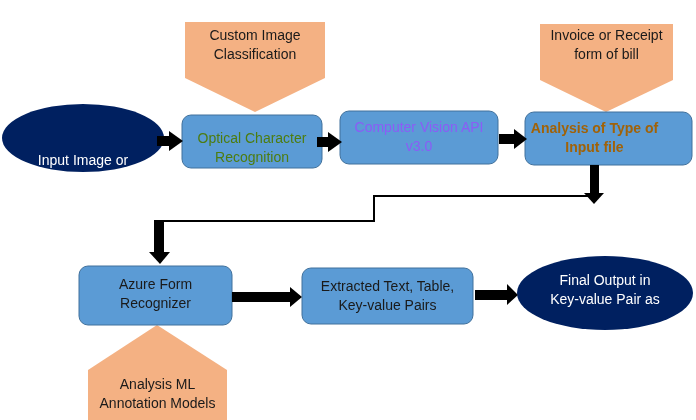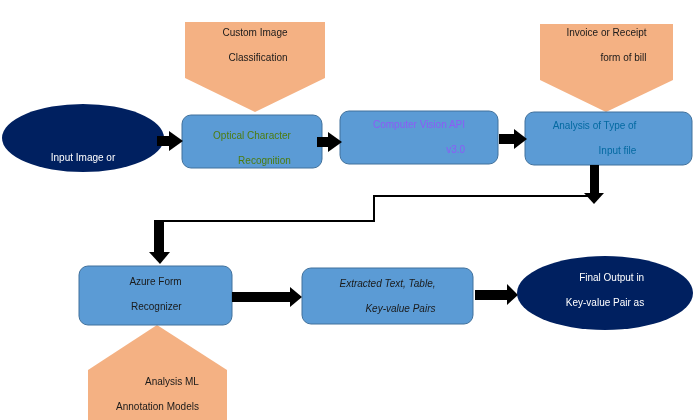--- a/index.html
+++ b/index.html
@@ -1,20 +1,20 @@
 <!DOCTYPE html>
 <html><head>
 <meta charset="utf-8">
 <style>
   html, body { margin: 0; padding: 0; background: #ffffff; }
   body { width: 696px; height: 420px; position: relative; overflow: hidden;
          font-family: "Liberation Sans", sans-serif; }
   svg.canvas { position: absolute; left: 0; top: 0; }
   .lbl { position: absolute; display: flex; align-items: center; justify-content: center;
-         text-align: right; font-size: 10px; line-height: 25px; color: #1a1a1a; white-space: pre-line; }
+         text-align: center; font-size: 14px; line-height: 19px; color: #1a1a1a; white-space: pre-line; }
   .lbl.light { color: #ffffff; }
 </style>
 </head>
 <body>
 
 <svg class="canvas" width="696" height="420" viewBox="0 0 696 420">
 
   <polygon class="callout" points="185,22 325,22 325,78 255,112 185,78" fill="#f4b183"></polygon>
   <polygon class="callout" points="540,24 673,24 673,80 606,112 540,80" fill="#f4b183"></polygon>
   <polygon class="callout" points="88,370 157,325 227,370 227,420 88,420" fill="#f4b183"></polygon>
@@ -65,20 +65,20 @@
 form of bill</div>
 <div class="lbl" style="left: 88px; top: 372px; width: 139px; height: 44px; color: rgb(26, 26, 26);">Analysis ML
 Annotation Models</div>
 
 <div class="lbl light" style="left: 5px; top: 116px; width: 156px; height: 44px; color: rgb(255, 255, 255); margin-top: 32px;">Input Image or
 Documents</div>
 <div class="lbl" style="left: 182px; top: 126px; width: 140px; height: 44px; color: #4d7c0f;">Optical Character
 Recognition</div>
 <div class="lbl" style="left: 340px; top: 115px; width: 158px; height: 44px; color: #8b5cf6;">Computer Vision API
 v3.0</div>
-<div class="lbl" style="left: 525px; top: 116px; width: 139px; height: 44px; color: #0369a1;">Analysis of Type of
+<div class="lbl" style="left: 525px; top: 116px; width: 139px; height: 44px; color: #a16207; font-weight: bold;">Analysis of Type of
 Input file</div>
 <div class="lbl" style="left: 79px; top: 272px; width: 153px; height: 44px; color: rgb(26, 26, 26);">Azure Form
 Recognizer</div>
-<div class="lbl" style="left: 302px; top: 274px; width: 171px; height: 44px; color: rgb(26, 26, 26); font-style: italic;">Extracted Text, Table,
+<div class="lbl" style="left: 302px; top: 274px; width: 171px; height: 44px; color: rgb(26, 26, 26);">Extracted Text, Table,
 Key-value Pairs</div>
 <div class="lbl light" style="left: 520px; top: 268px; width: 170px; height: 44px; color: rgb(255, 255, 255);">Final Output in
 Key-value Pair as</div>
 
 </body></html>

